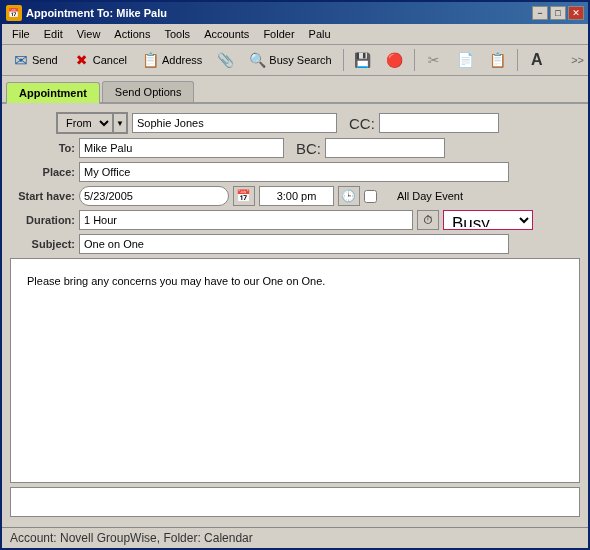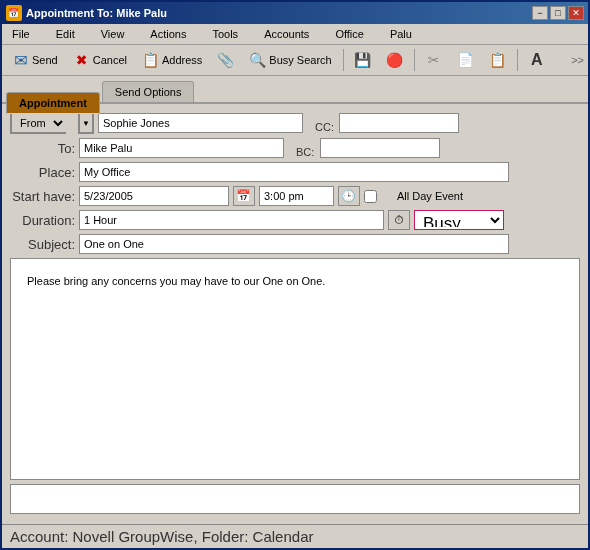--- a/index.html
+++ b/index.html
@@ -23,21 +23,21 @@
     }
     .title-btn.close { background: #c0392b; color: white; }
 
     
     .menu-bar {
       background: #d4d0c8;
       display: flex;
       align-items: center;
       padding: 2px 4px;
       border-bottom: 1px solid #999;
-      gap: 14px;
+      gap: 2px;
     }
     .menu-item {
       padding: 2px 6px;
       cursor: pointer;
       font-size: 11px;
     }
 
     
     .toolbar {
       background: #d4d0c8;
@@ -75,60 +75,62 @@
       padding: 4px 12px;
       border: 1px solid #999;
       border-bottom: none;
       background: #c0bdb5;
       cursor: pointer;
       font-size: 11px;
       margin-right: 2px;
       border-radius: 3px 3px 0 0;
     }
     .tab.active {
-      background: #a16207;
+      background: #bef264;
       border-bottom: 1px solid #d4d0c8;
       font-weight: bold;
       position: relative;
-      top: 12px;
+      top: 2px;
     }
 
     
     .main-content {
       background: #d4d0c8;
       padding: 8px;
       flex: 1;
     }
 
     
     .form-row {
       display: flex;
       align-items: center;
       margin-bottom: 4px;
       gap: 4px;
     }
     .form-label {
       color: #333;
       min-width: 65px;
       text-align: right;
-      font-size: 13px;
+      font-size: 11px;
+      font-weight: bold;
     }
     .form-input {
       background: white;
       border: 1px solid #888;
       padding: 2px 4px;
       font-size: 11px;
       height: 20px;
       font-family: 'Tahoma', 'Arial', sans-serif;
     }
 
     .from-dropdown {
       display: flex;
       align-items: center;
-      gap: 12px;
+      gap: 0;
+      margin-left: 46px;
     }
     .dropdown-select {
       background: #d4d0c8;
       border: 2px solid #888;
       padding: 1px 4px;
       font-size: 11px;
       height: 22px;
       font-family: 'Tahoma', 'Arial', sans-serif;
       border-right: none;
     }
@@ -143,21 +145,21 @@
       font-size: 8px;
       cursor: pointer;
     }
 
     .cc-bc-section {
       display: flex;
       align-items: center;
       gap: 4px;
       margin-left: 8px;
     }
-    .cc-label { color: #333; font-size: 11px; min-width: 20px; margin-top: 8px; }
+    .cc-label { color: #333; font-size: 15px; min-width: 20px; }
     .cc-input { background: white; border: 1px solid #888; width: 120px; height: 20px; padding: 2px 4px; font-size: 11px; font-family: 'Tahoma', 'Arial', sans-serif; }
 
     .date-row {
       display: flex;
       align-items: center;
       gap: 4px;
       margin-bottom: 4px;
     }
 
     .cal-btn {
@@ -212,21 +214,21 @@
       align-items: center;
       margin-bottom: 4px;
       gap: 4px;
     }
 
     
     .status-bar {
       background: #d4d0c8;
       border-top: 1px solid #888;
       padding: 3px 8px;
-      font-size: 15px;
+      font-size: 12px;
       color: #333;
       display: flex;
       align-items: center;
     }
 
     .window {
       width: 590px;
       height: 550px;
       border: 2px solid #0a246a;
       display: flex;
@@ -286,21 +288,21 @@
     </div>
   </div>
 
   <div class="menu-bar">
     <span class="menu-item">File</span>
     <span class="menu-item">Edit</span>
     <span class="menu-item">View</span>
     <span class="menu-item">Actions</span>
     <span class="menu-item">Tools</span>
     <span class="menu-item">Accounts</span>
-    <span class="menu-item">Office</span>
+    <span class="menu-item">Folder</span>
     <span class="menu-item">Palu</span>
   </div>
 
   <div class="toolbar">
     <button class="toolbar-btn">
       <span class="toolbar-icon icon-send">✉</span>
       <span>Send</span>
     </button>
     <button class="toolbar-btn">
       <span class="toolbar-icon icon-cancel">✖</span>
@@ -371,33 +373,33 @@
       </div>
     </div>
 
     <div class="form-row">
       <span class="form-label">Place:</span>
       <input class="form-input" style="width: 430px;" type="text" value="My Office">
     </div>
 
     <div class="date-row">
       <span class="form-label">Start have:</span>
-      <input class="form-input" style="width: 150px;" type="text" value="5/23/2005">
+      <input class="form-input" style="width: 150px; border-radius: 10px;" type="text" value="5/23/2005">
       <div class="cal-btn">📅</div>
-      <input class="form-input" style="width: 75px;" type="text" value="3:00 pm">
+      <input class="form-input" style="width: 75px; text-align: center;" type="text" value="3:00 pm">
       <div class="cal-btn">🕒</div>
       <div class="all-day-check">
         <input type="checkbox" style="">
         <label>All Day Event</label>
       </div>
     </div>
 
     <div class="duration-row">
       <span class="form-label">Duration:</span>
-      <input class="form-input" style="width: 305px;" type="text" value="1 Hour">
+      <input class="form-input" style="width: 334px;" type="text" value="1 Hour">
       <div class="cal-btn">⏱</div>
       <select class="busy-dropdown">
         <option>Busy</option>
         <option>Free</option>
         <option>Out of Office</option>
         <option>Tentative</option>
       </select>
     </div>
 
     <div class="subject-row">

